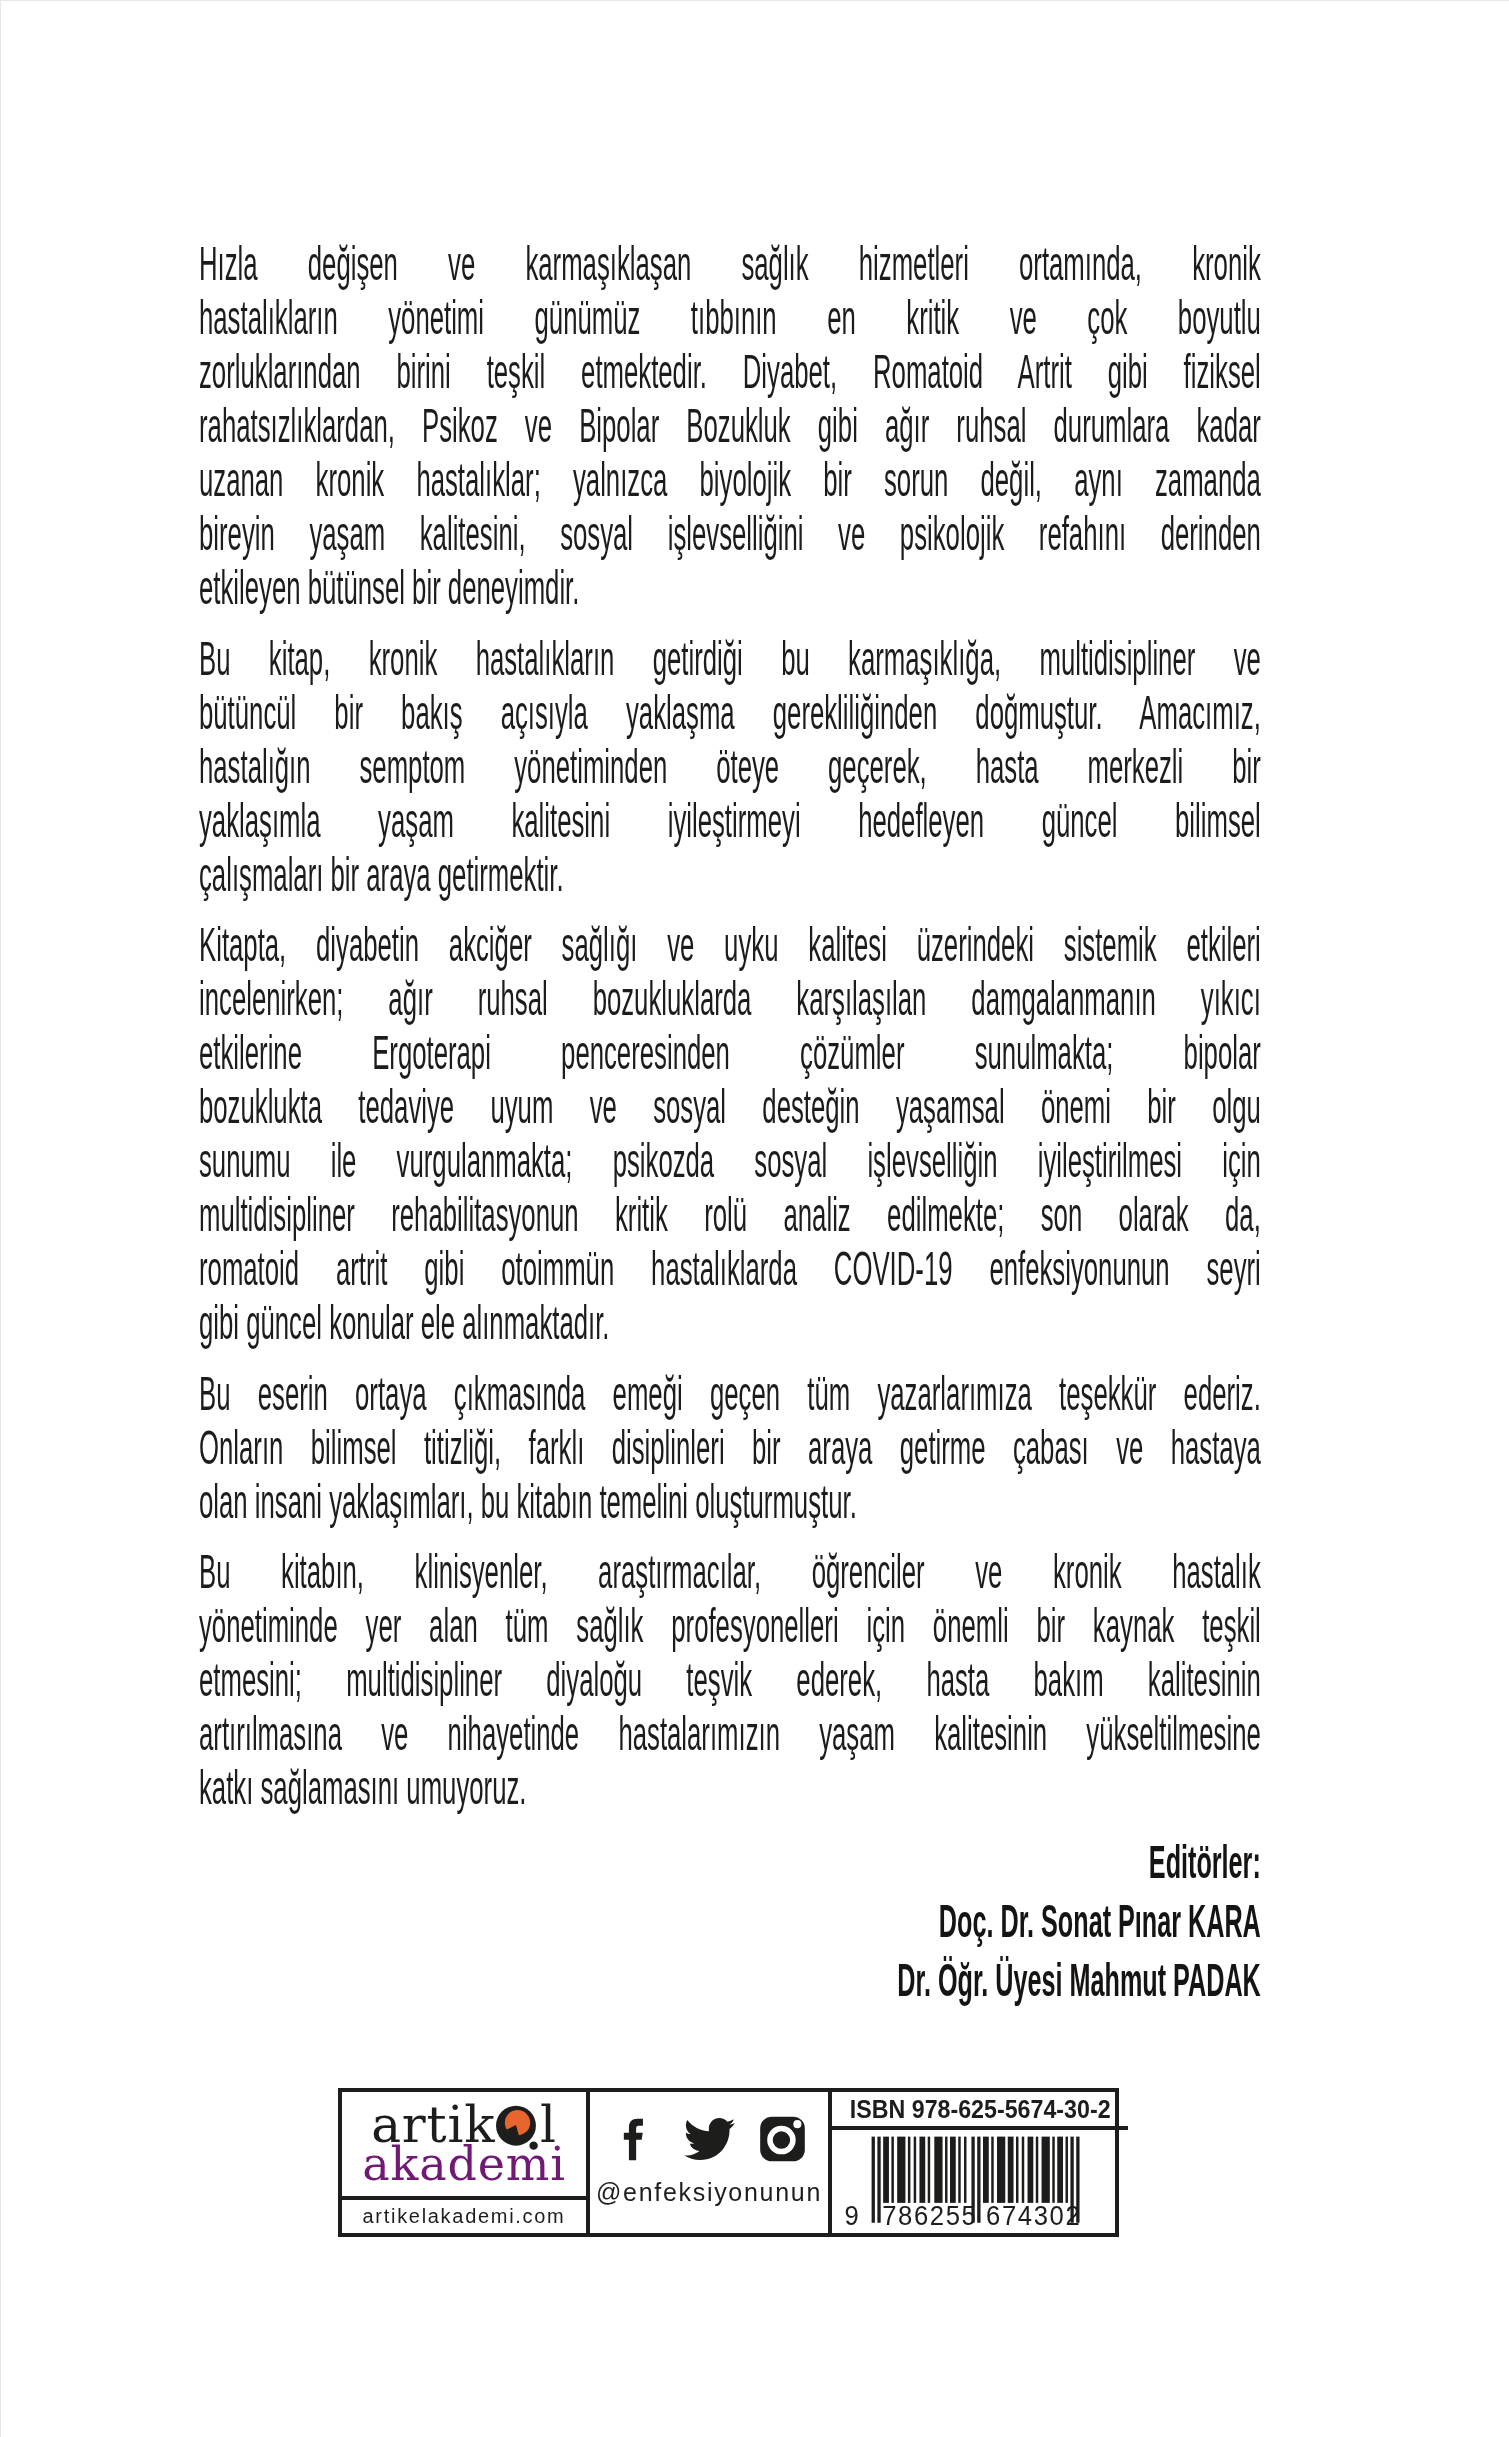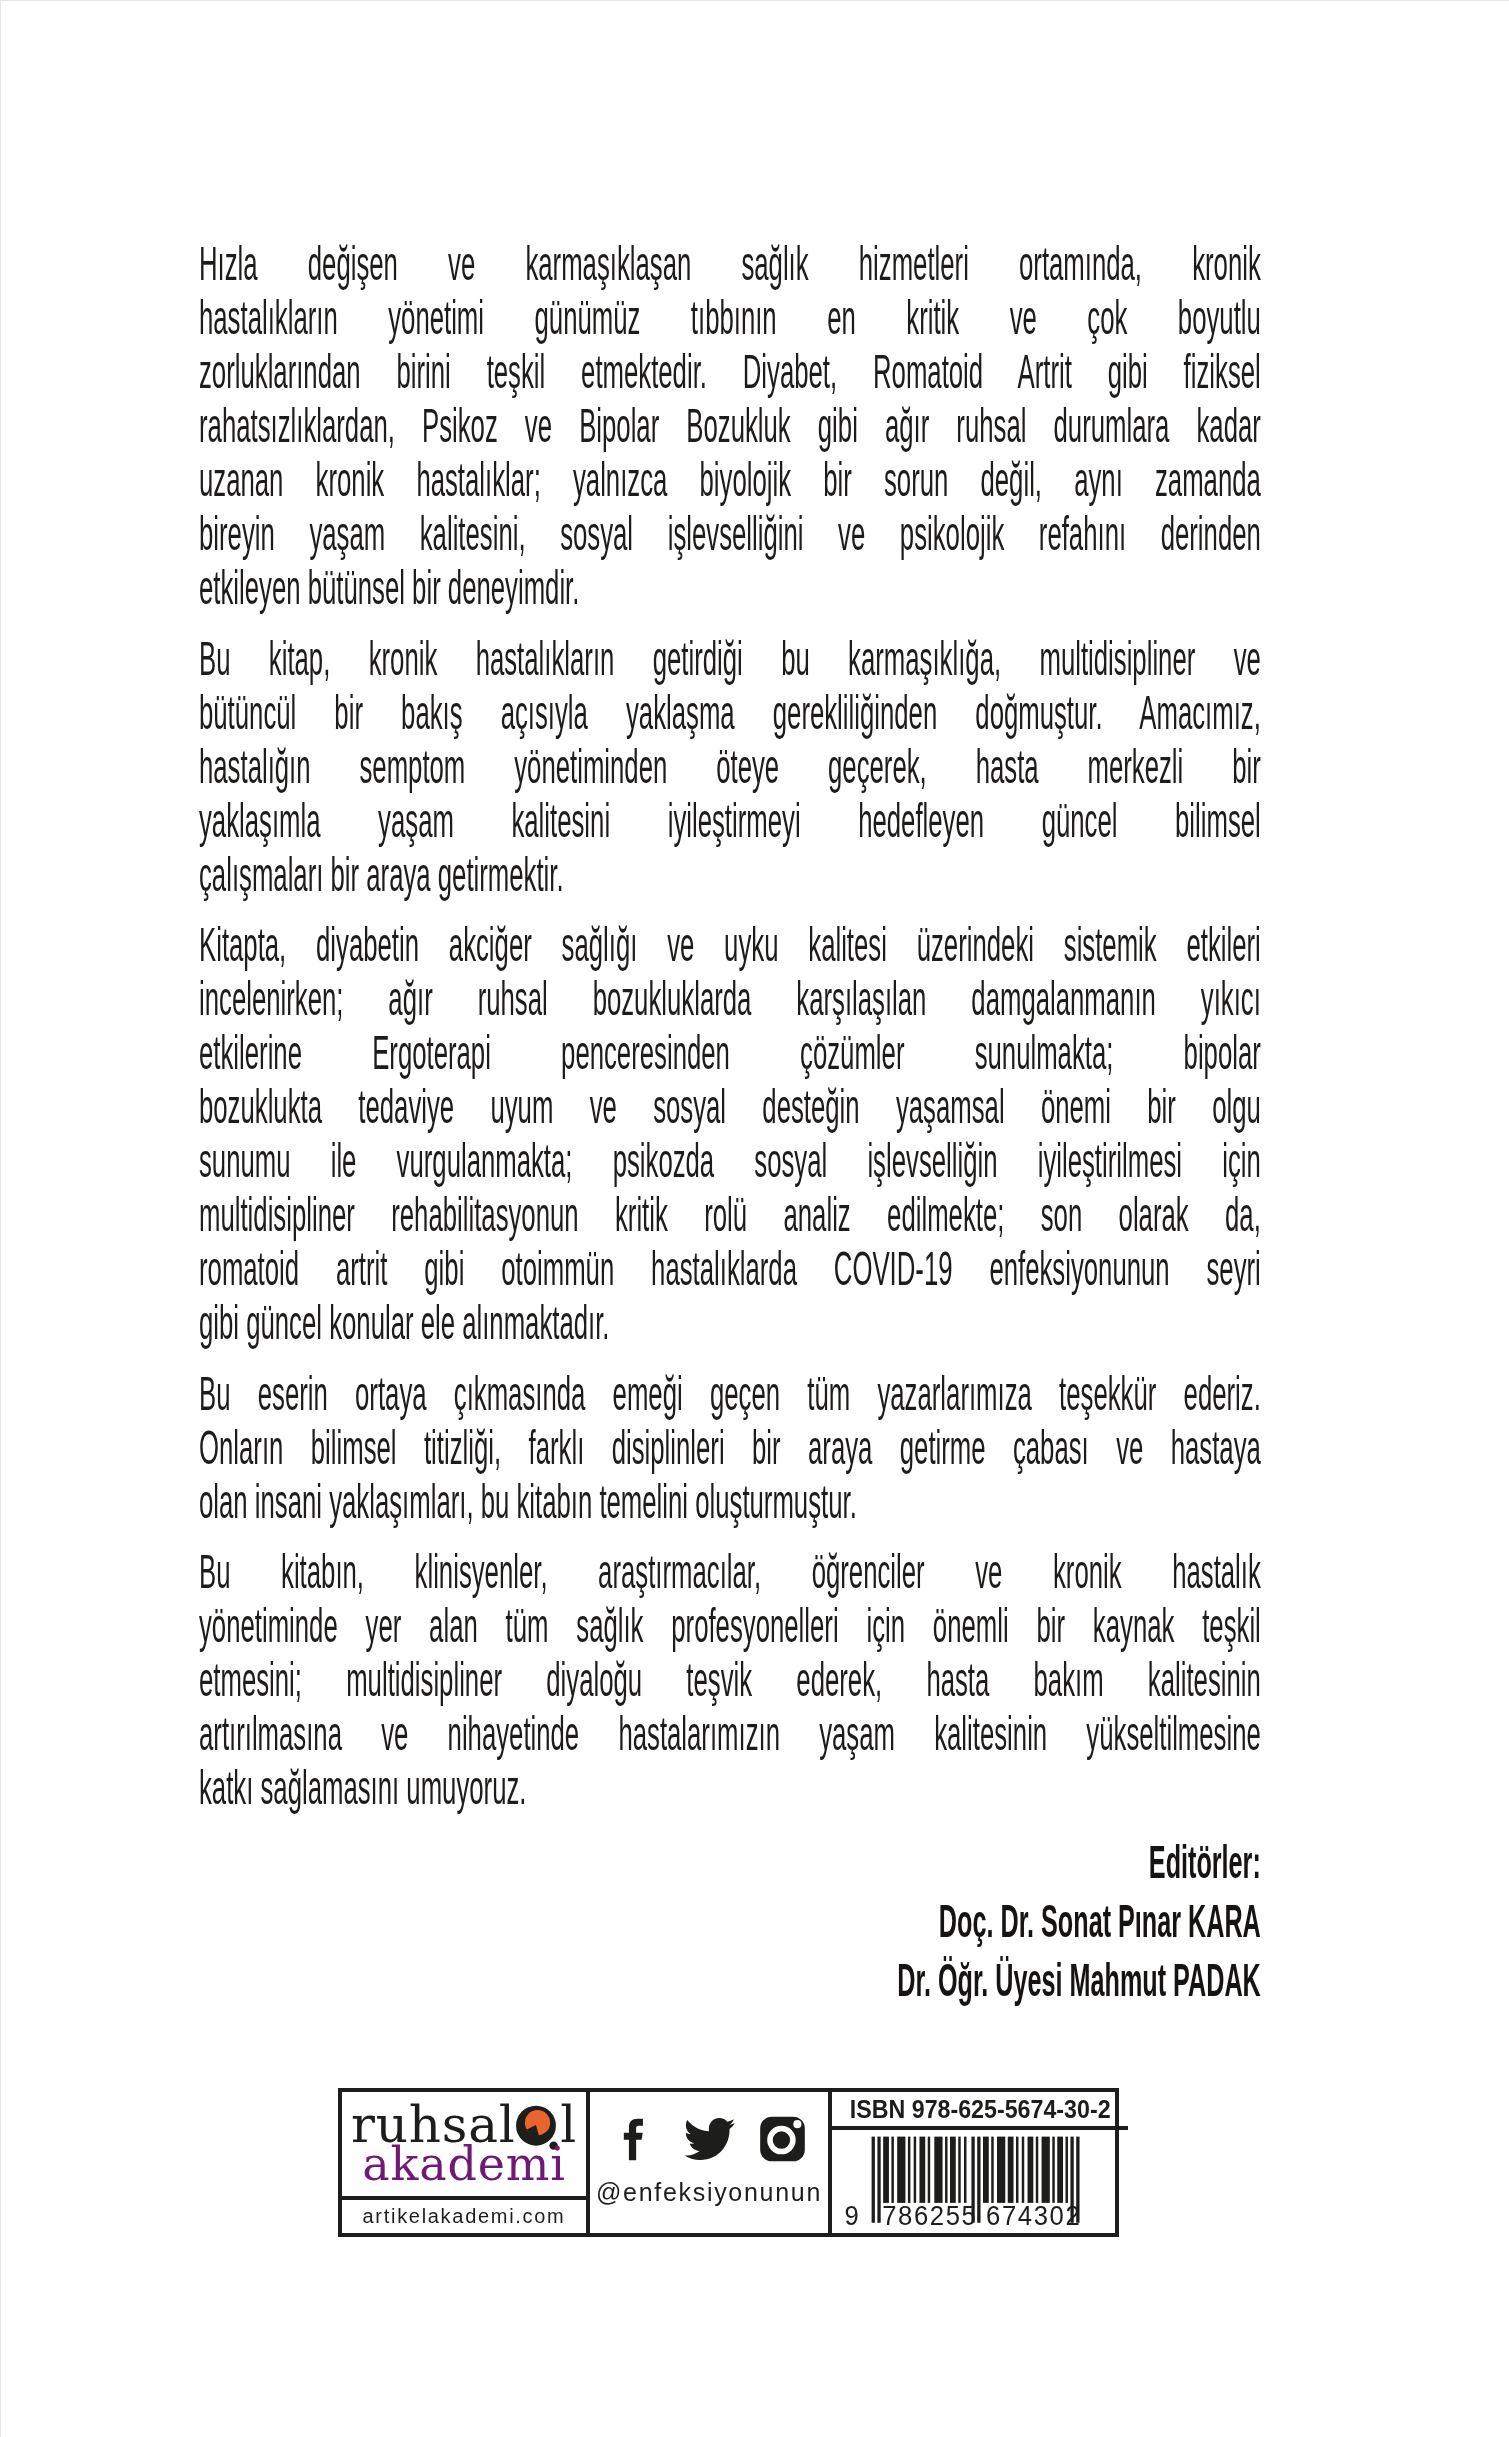--- a/index.html
+++ b/index.html
@@ -138,21 +138,21 @@
       <div>Doç. Dr. Sonat Pınar KARA</div>
       <div>Dr. Öğr. Üyesi Mahmut PADAK</div>
     </div>
   </div>
 
   <div id="footer">
 
     <div id="logo-cell" class="fcell">
       <div class="logo-area">
         <div class="logo-line1">
-          <span>ruhsal</span>
+          <span>artik</span>
           <svg width="43" height="46" viewBox="0 0 56 60">
             <circle cx="26" cy="27" r="26" fill="#1d1d1b"></circle>
             <circle cx="28" cy="23" r="16.5" fill="#e8662d"></circle>
             <path d="M14 32 a17 17 0 0 0 16 8 l-4 -14 z" fill="#1d1d1b"></path>
             <circle cx="49" cy="53" r="5.5" fill="#1d1d1b"></circle>
           </svg>
           <span>l</span>
         </div>
         <div class="logo-line2">akademi</div>
       </div>

